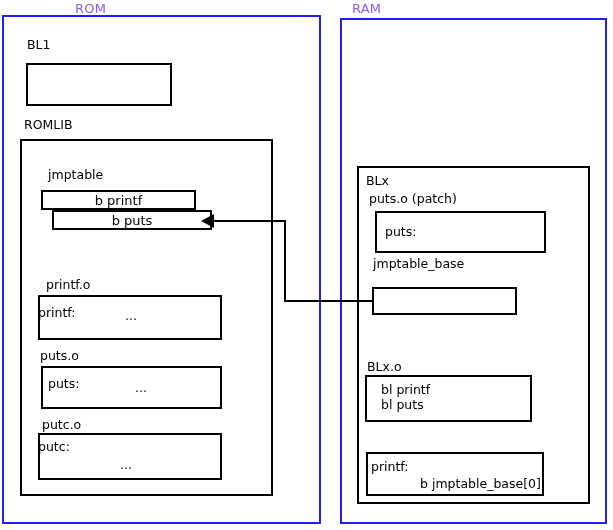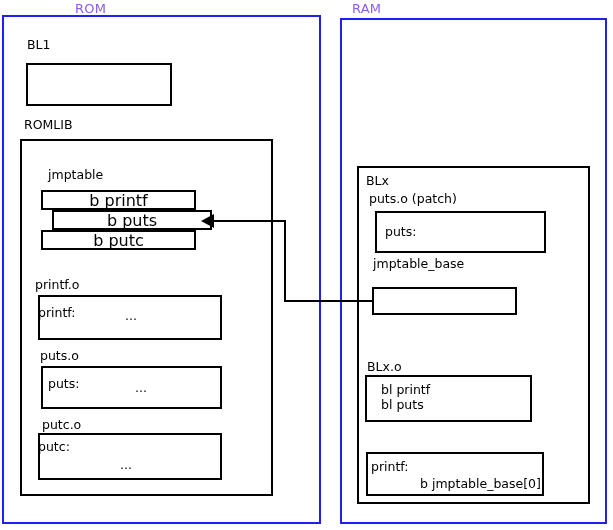--- a/index.html
+++ b/index.html
@@ -50,21 +50,21 @@
   .code {
     font-size: 12.5px;
     color: #000000;
     white-space: pre;
     line-height: 15px;
   }
   .centered-row {
     display: flex;
     align-items: center;
     justify-content: center;
-    font-size: 16px;
+    font-size: 13px;
     color: #000000;
   }
 
   
   .line-h {
     background: #000000;
     height: 2px;
   }
   .line-v {
     background: #000000;
@@ -94,25 +94,22 @@
   <div class="abs box" style="left:20px; top:139px; width:253px; height:357px;"></div>
 
   <div class="abs lbl" style="left:48px; top:168px;">jmptable</div>
 
   <div class="abs box" style="left:41px; top:190px; width:155px; height:20px;">
     <div class="centered-row" style="width:100%; height:100%;">b printf</div>
   </div>
   <div class="abs box" style="left:52px; top:210px; width:160px; height:20px;">
     <div class="centered-row" style="width:100%; height:100%;">b puts</div>
   </div>
-  <div class="abs box" style="left:41px; top:230px; width:155px; height:20px;">
-    <div class="centered-row" style="width:100%; height:100%;">b putc</div>
-  </div>
 
-  <div class="abs lbl" style="left:35px; top:278px;">printf.o</div>
+  <div class="abs lbl" style="left:46px; top:278px;">printf.o</div>
   <div class="abs box" style="left:38px; top:295px; width:184px; height:45px;">
     <div class="abs code" style="left:-2px; top:8px;">printf:</div>
     <div class="abs code" style="left:85px; top:11px;">...</div>
   </div>
 
   <div class="abs lbl" style="left:40px; top:349px;">puts.o</div>
   <div class="abs box" style="left:41px; top:366px; width:181px; height:43px;">
     <div class="abs code" style="left:5px; top:8px;">puts:</div>
     <div class="abs code" style="left:92px; top:12px;">...</div>
   </div>

